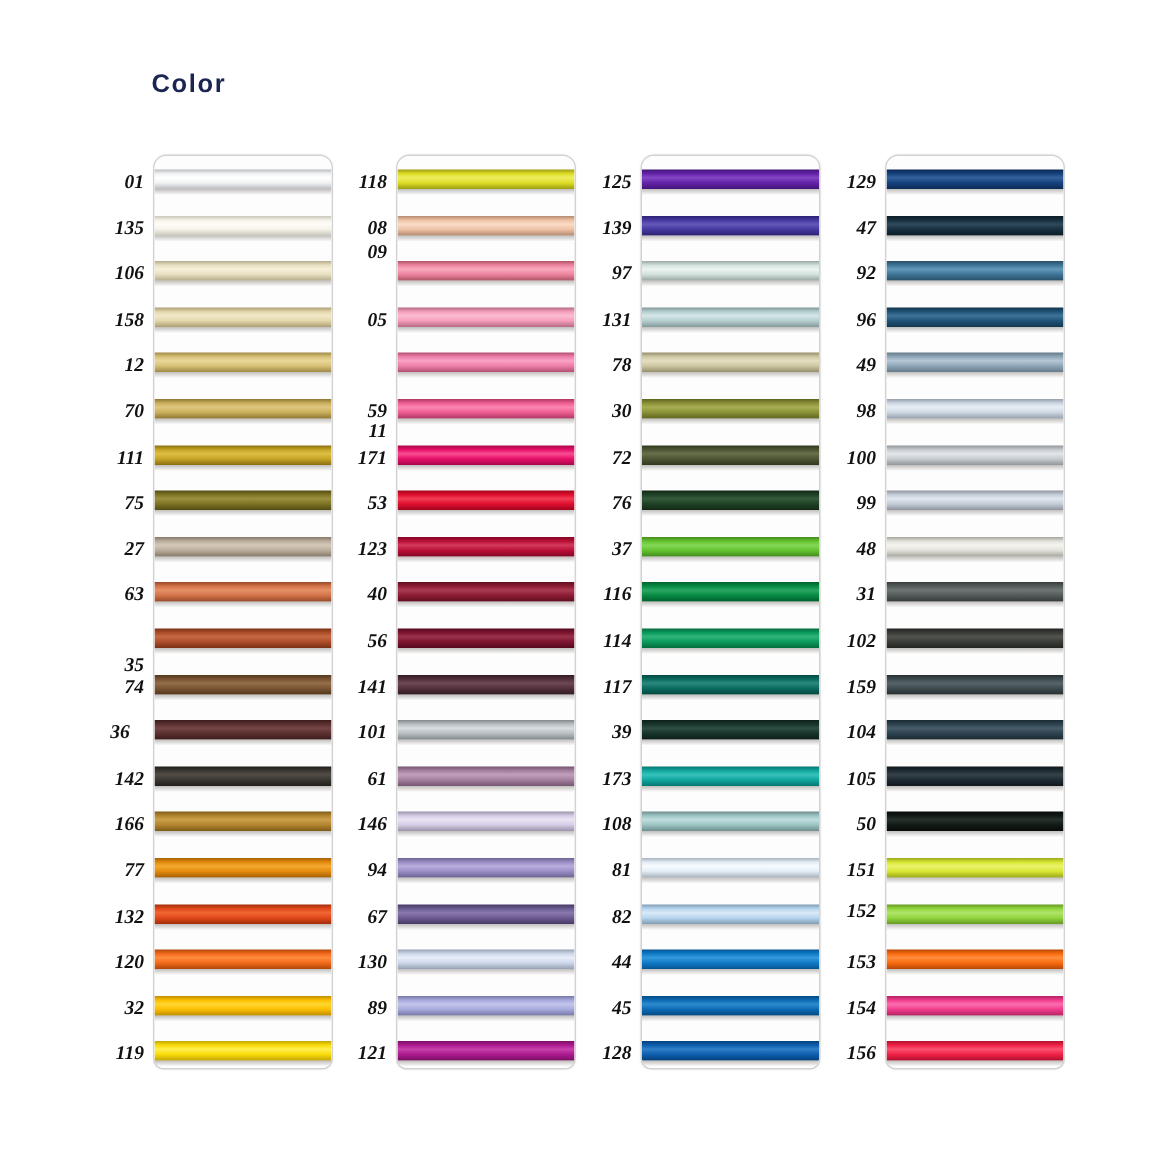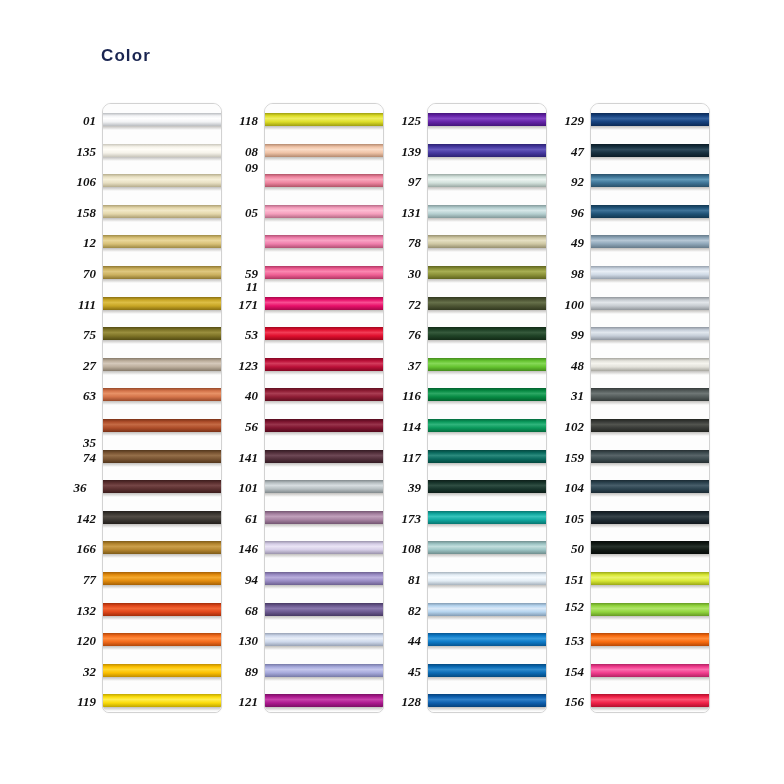--- a/index.html
+++ b/index.html
@@ -259,21 +259,21 @@
       <div class="label" style="top: 194.6px;">171</div>
       <div class="label" style="top: 225.2px;">53</div>
       <div class="label" style="top: 255.8px;">123</div>
       <div class="label" style="top: 286.4px;">40</div>
       <div class="label" style="top: 317px;">56</div>
       <div class="label" style="top: 347.6px;">141</div>
       <div class="label" style="top: 378.2px;">101</div>
       <div class="label" style="top: 408.8px;">61</div>
       <div class="label" style="top: 439.4px;">146</div>
       <div class="label" style="top: 470px;">94</div>
-      <div class="label" style="top: 500.6px;">68</div>
+      <div class="label" style="top: 500.6px;">67</div>
       <div class="label" style="top: 531.2px;">130</div>
       <div class="label" style="top: 561.8px;">89</div>
       <div class="label" style="top: 592.4px;">121</div>
       <div class="swatch-panel">
         <div class="swatch-row">
           <div class="cord">
             <div class="cord-body" style="background: linear-gradient(rgb(158, 158, 16) 0%, rgb(222, 222, 40) 22%, rgb(238, 238, 96) 42%, rgb(222, 222, 40) 68%, rgb(158, 158, 16) 100%);"></div>
             <div class="cord-shade"></div>
           </div>
         </div>

